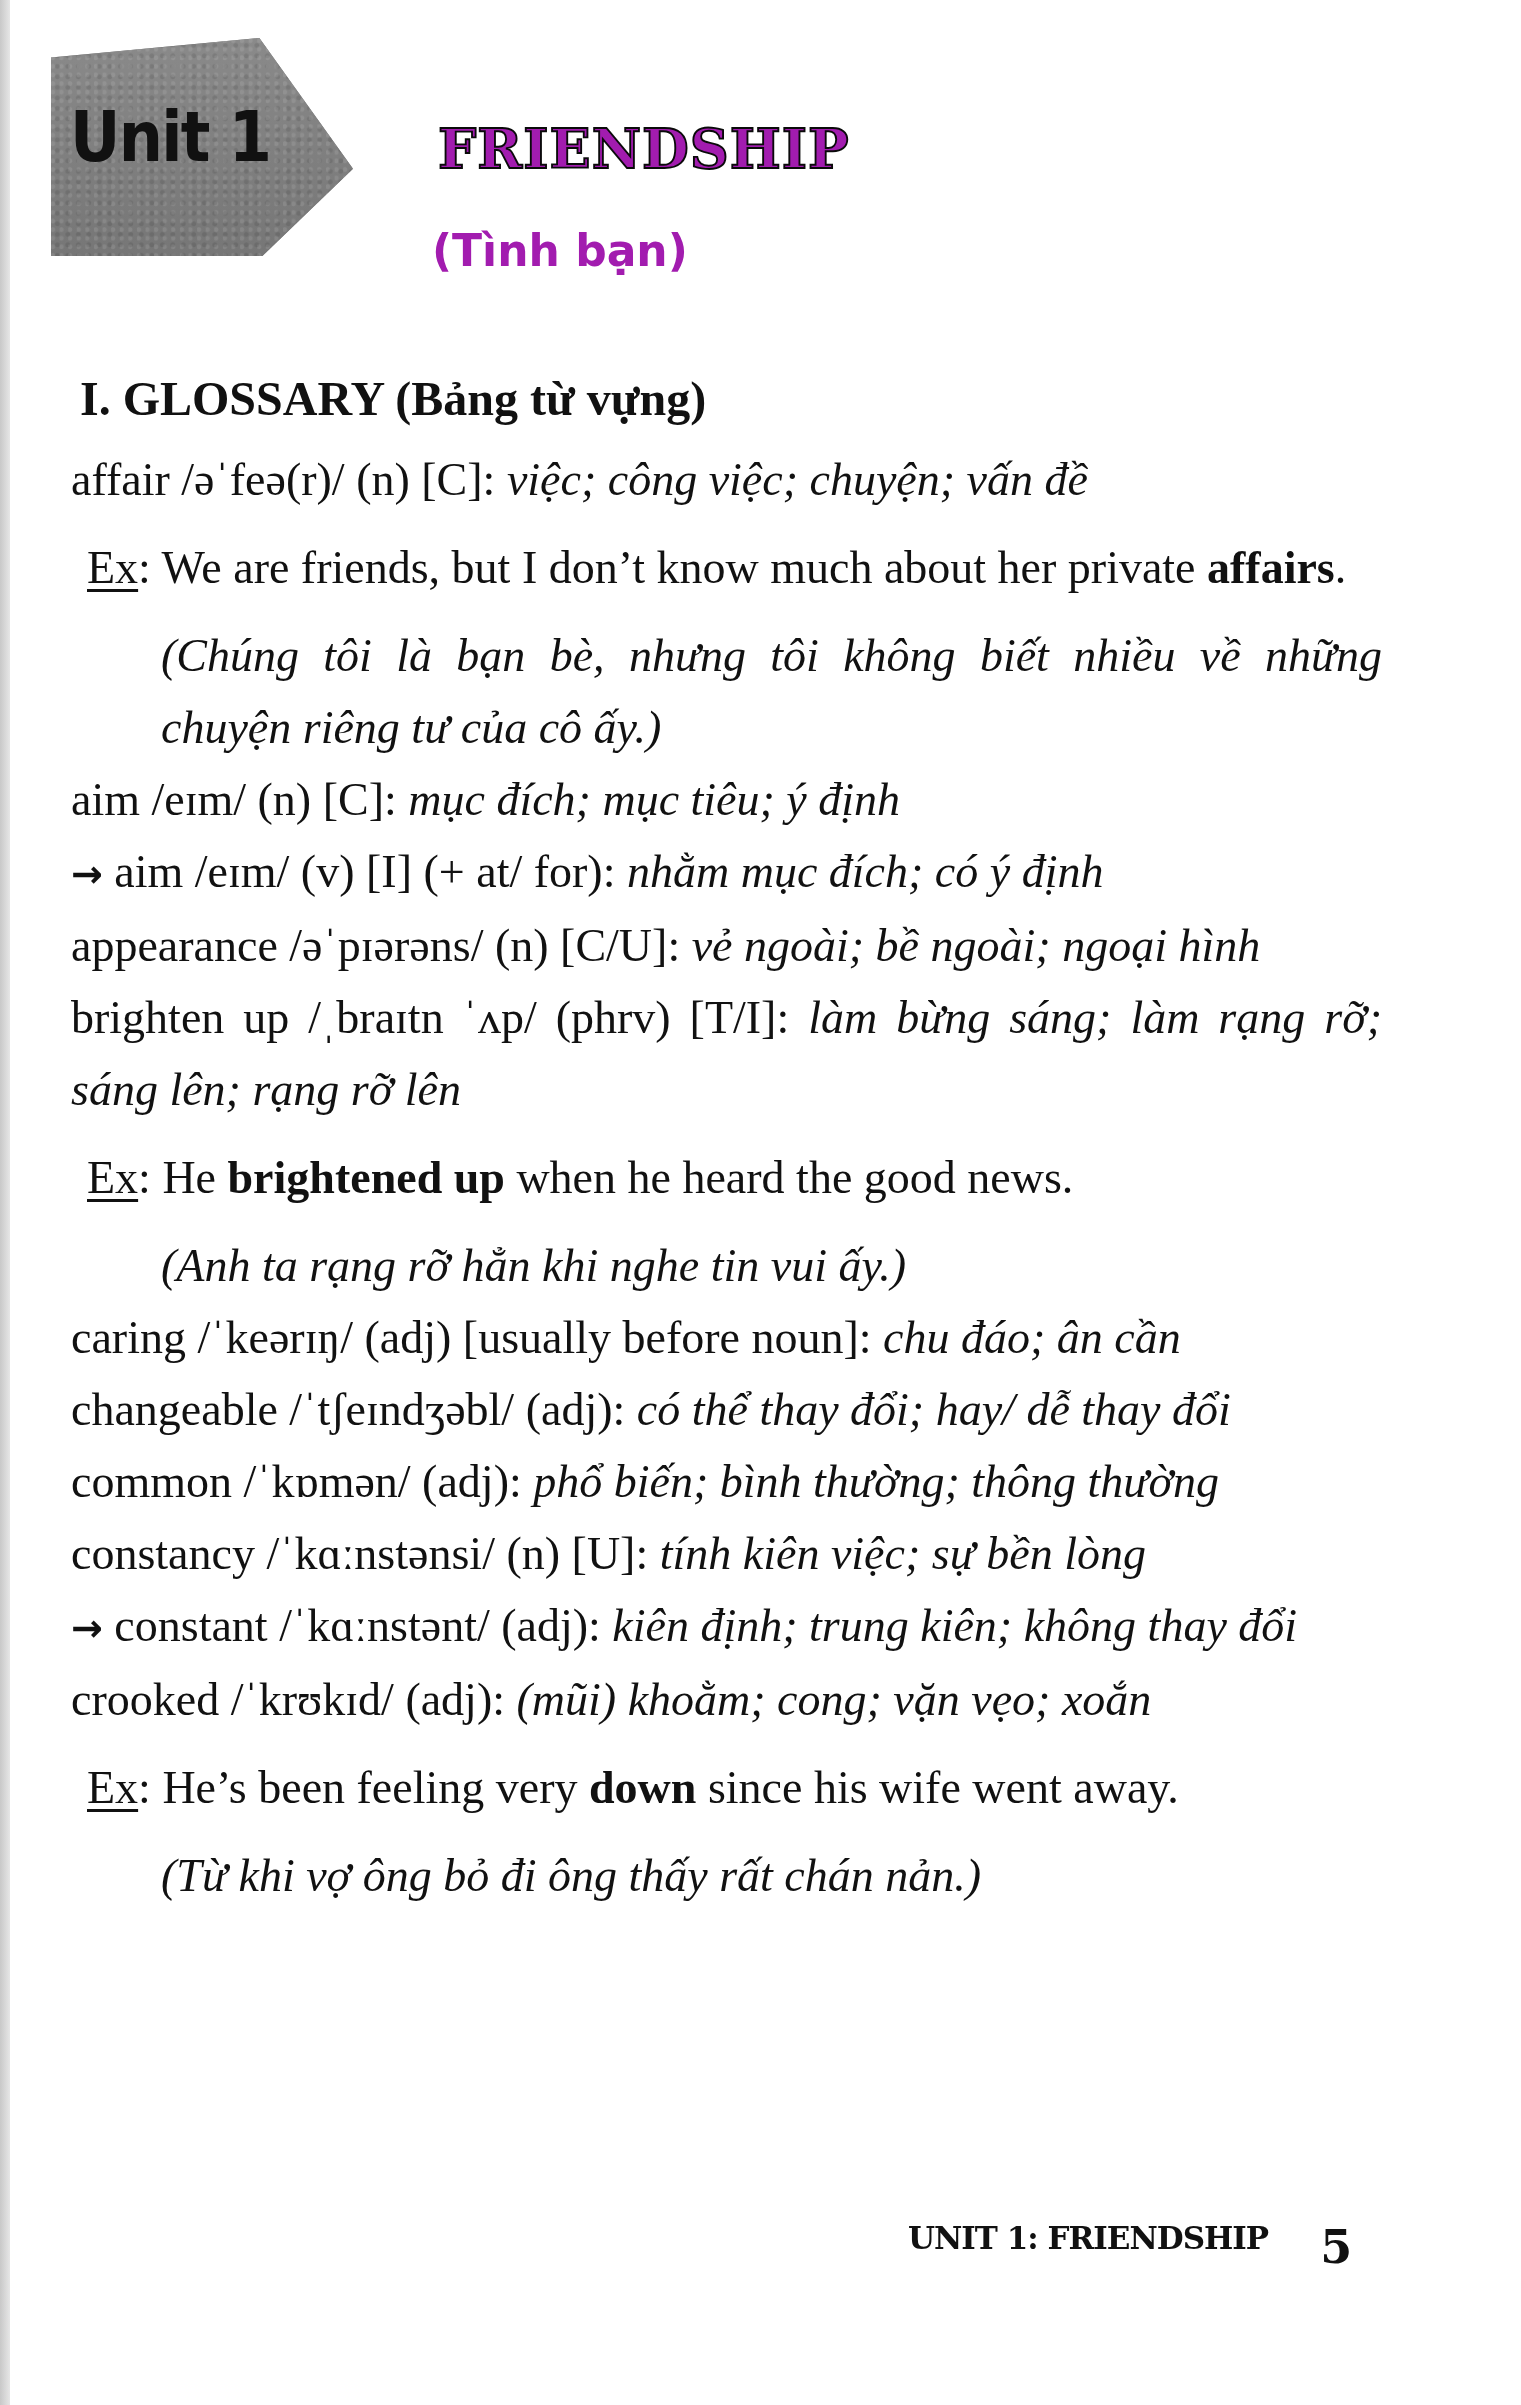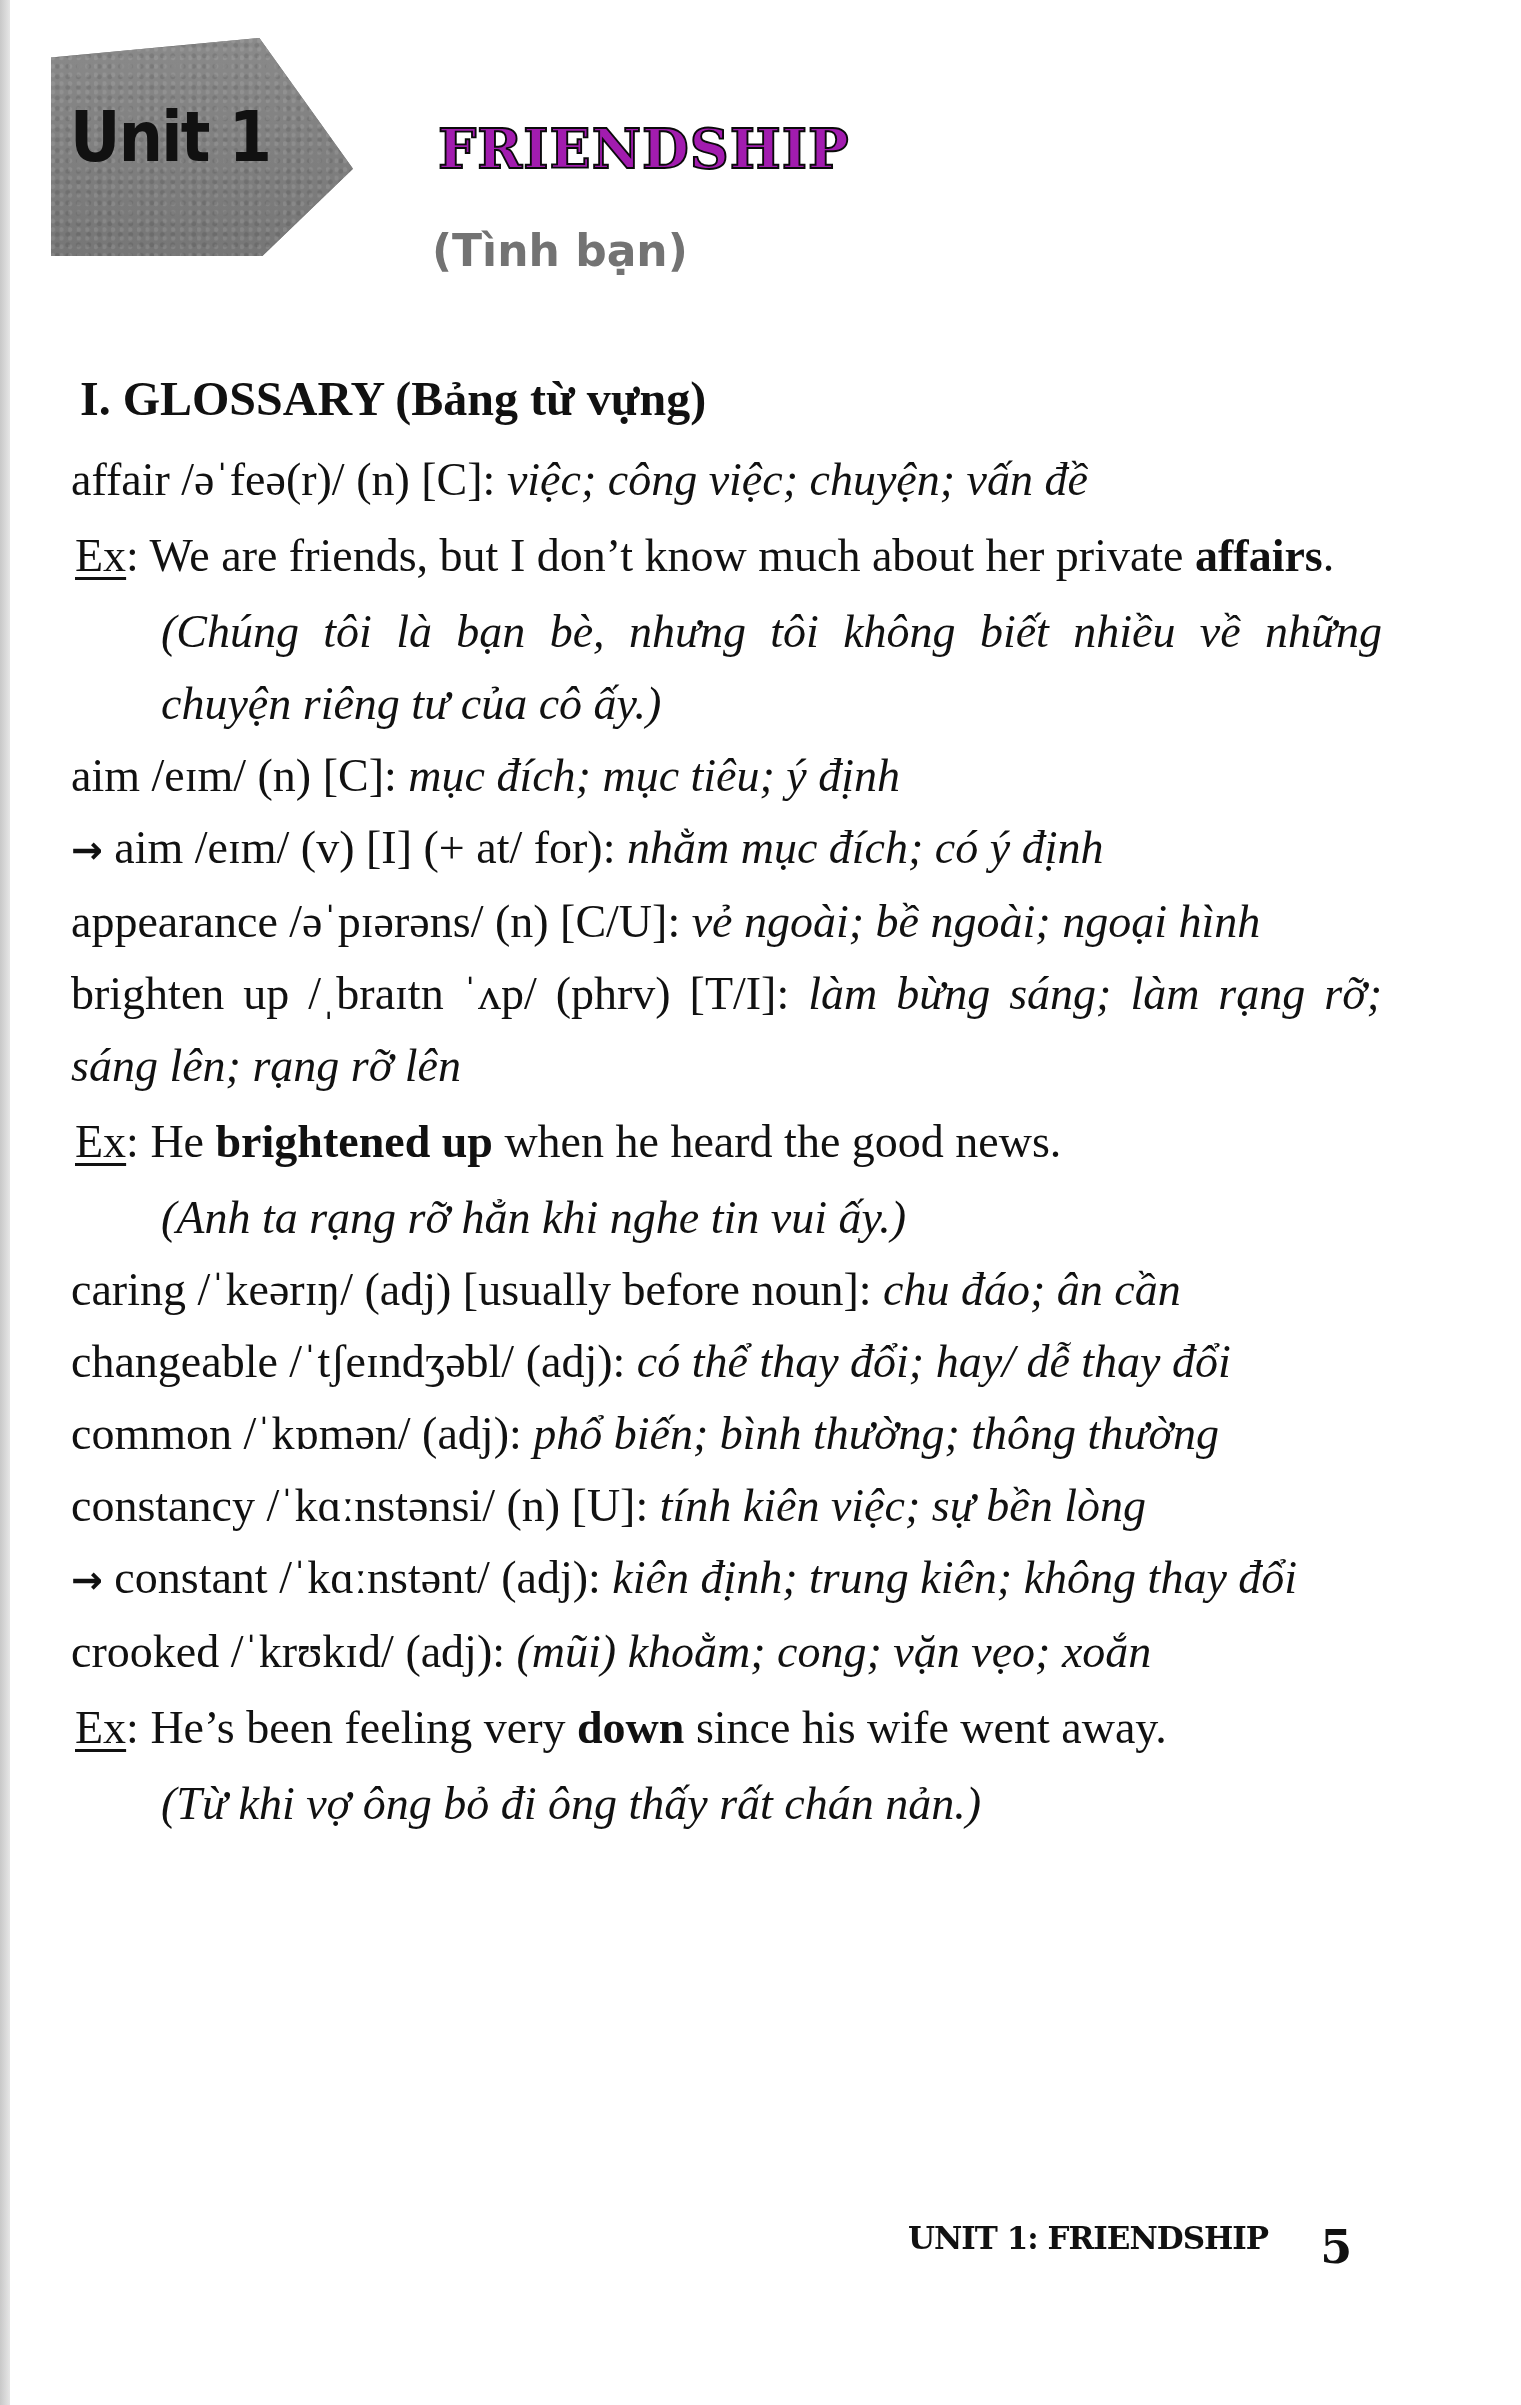--- a/index.html
+++ b/index.html
@@ -63,21 +63,21 @@
       transform-origin: left top;
       -webkit-text-stroke: 1.9px #0a0a0a;
     }
     .subtitle {
       position: absolute;
       left: 432px;
       top: 229px;
       font-family: "DejaVu Sans", "Liberation Sans", sans-serif;
       font-weight: bold;
       font-size: 44px;
-      color: #737373;
+      color: #a21caf;
       line-height: 1;
     }
     .content {
       position: absolute;
       left: 71px;
       top: 354px;
       width: 1311px;
       font-family: "Liberation Serif", "DejaVu Serif", serif;
       font-size: 46px;
       line-height: 72px;
@@ -89,21 +89,21 @@
       line-height: 72px;
     }
     .entry {
       margin: 0;
       text-align: justify;
     }
     .entry .vi {
       font-style: italic;
     }
     .example {
-      margin: 4px;
+      margin: 16px;
       text-align: justify;
       padding-left: 90px;
       text-indent: -90px;
     }
     .example .ex-label {
       text-decoration: underline;
       text-decoration-thickness: 2.9px;
       text-underline-offset: 5.7px;
     }
     .example b { font-weight: bold; }

